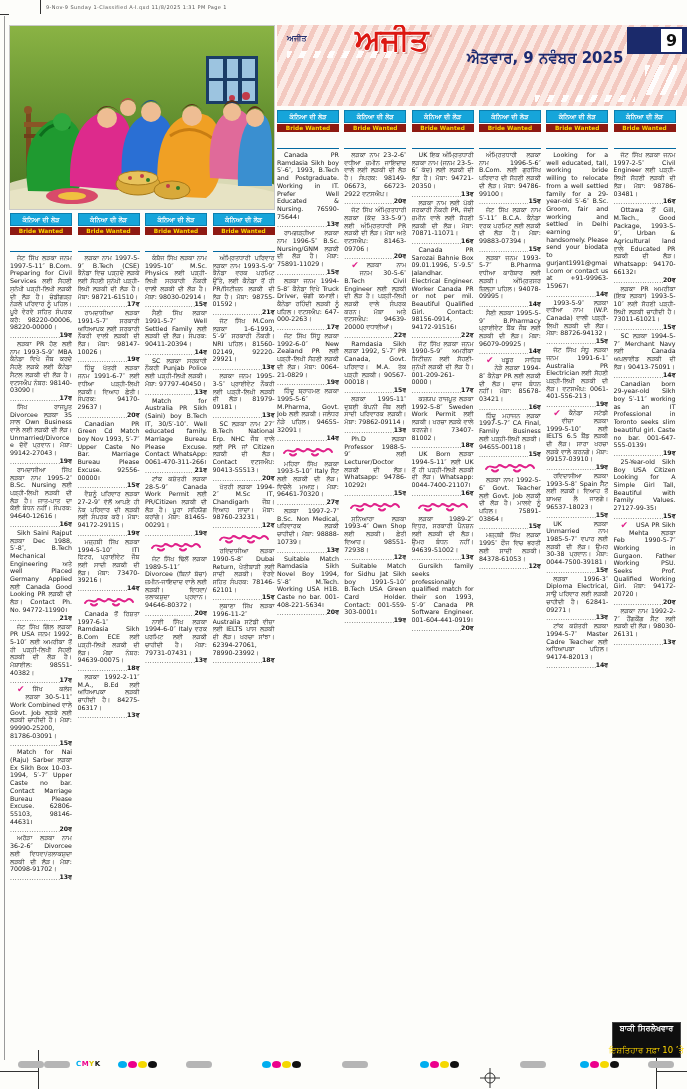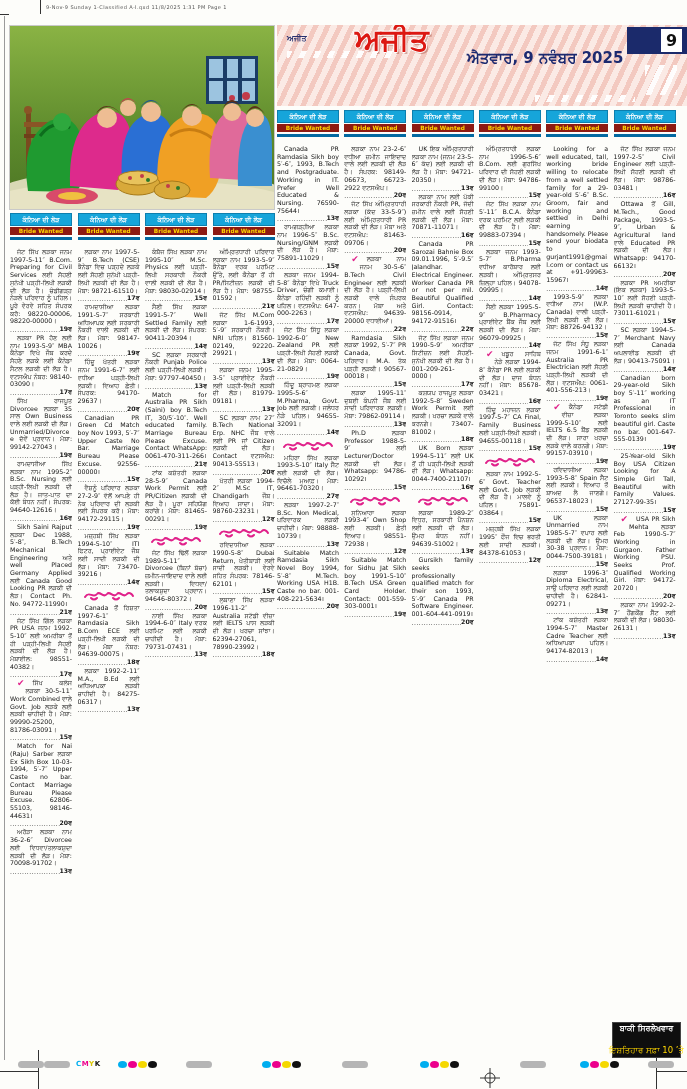--- a/index.html
+++ b/index.html
@@ -21,21 +21,21 @@
     display:flex;align-items:center;justify-content:center;font-size:16px;font-weight:bold;color:#111;}
   #banner{position:absolute;left:5px;top:31px;width:360px;height:47px;background:#eecf2d;
     border:2px solid #fff;box-shadow:0 0 0 1px #cfa91c;display:flex;align-items:center;justify-content:center;}
   .banner-title{font-size:29px;font-weight:bold;color:#15246e;letter-spacing:1px;white-space:nowrap;
     text-shadow:-2px 0 0 #fff,2px 0 0 #fff,0 -2px 0 #fff,0 2px 0 #fff,2px 2px 0 #fff,-2px 2px 0 #fff,3px 3px 2px rgba(0,0,0,.25);}
   .hz{position:absolute;background:repeating-linear-gradient(115deg,rgba(255,255,255,.95) 0 5px,rgba(255,255,255,0) 5px 13px);}
   
   #painting{position:absolute;left:9px;top:25px;width:264px;height:183px;border:1px solid #c9c9c9;background:#6f9c35;}
   
   .column{position:absolute;width:62px;overflow:hidden;}
-  .col-head{margin-bottom:8px;border-bottom:3px solid #0369a1;padding-bottom:2px;}
+  .col-head{margin-bottom:2px;border-bottom:1px solid #0369a1;padding-bottom:16px;}
   .head-pb{background:#16a5da;color:#fff;font-size:6.5px;font-weight:bold;text-align:center;
     padding:1.5px 0;border:1px solid #0d7fae;}
   .head-en{background:#8e1a12;color:#ffd600;font-size:5.8px;font-weight:bold;text-align:center;
     padding:1px 0;margin-top:1px;}
   .ad{margin-bottom:1px;}
   .ad-text{font-size:6.3px;line-height:7.7px;text-align:justify;text-indent:7px;word-break:break-word;}
   .ad-end{display:flex;align-items:flex-end;overflow:hidden;height:8px;}
   .dots{flex:1;overflow:hidden;white-space:nowrap;font-size:6px;letter-spacing:.5px;color:#222;}
   .dots::before{content:"........................................................";}
   .code{font-size:6.2px;font-weight:bold;white-space:nowrap;}

